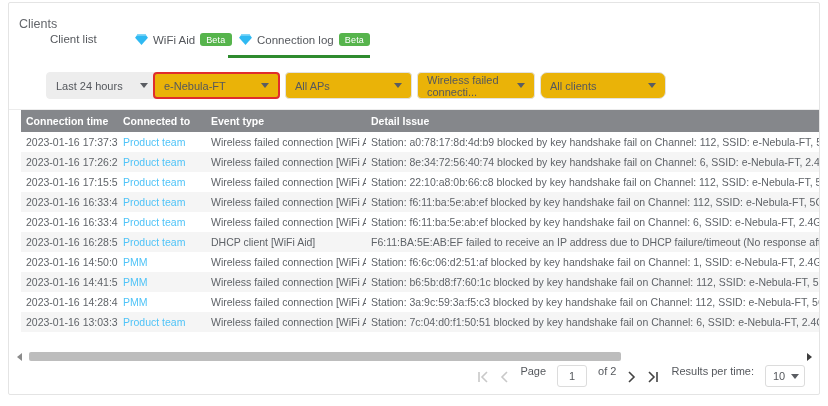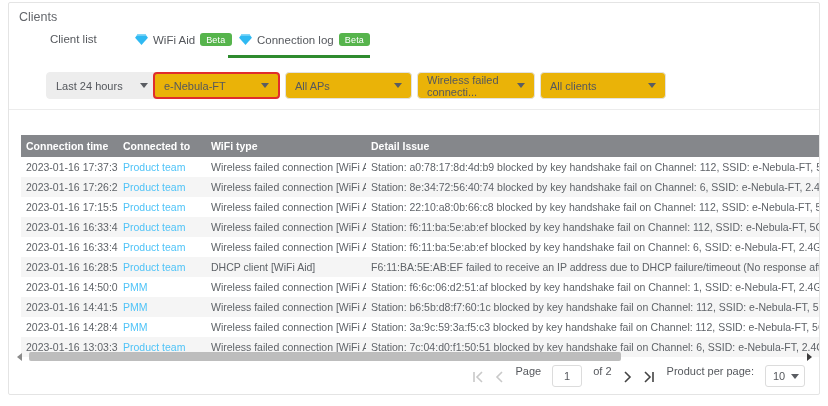--- a/index.html
+++ b/index.html
@@ -12,41 +12,41 @@
   }
   *{margin:0;padding:0;box-sizing:border-box;}
   body{
     width:828px;height:406px;position:relative;background:#fff;
     font-family:"Liberation Sans", sans-serif;color:#5f6368;overflow:hidden;
   }
   .card{
     position:absolute;left:8px;top:2px;width:812px;height:393px;
     background:#fff;border:1px solid #e4e4e4;border-radius:2px;overflow:hidden;
   }
-  .page-title{position:absolute;left:10px;top:7px;font-size:12.5px;color:#63666b;}
+  .page-title{position:absolute;left:10px;top:14px;font-size:12.5px;color:#63666b;}
   .tabs{position:absolute;left:4px;top:26px;width:100%;height:30px;}
   .tab{position:absolute;top:4px;display:flex;align-items:center;gap:5px;font-size:11.5px;color:#55585d;cursor:pointer;}
   .tab-client-list{left:37px;}
   .tab-wifi-aid{left:122px;}
   .tab-connection-log{left:226px;}
   .beta{background:var(--accent-green);color:#fff;font-size:9px;padding:2px 6px 1px;border-radius:3px;letter-spacing:.2px;}
   .tab-underline{position:absolute;left:219px;top:52px;width:142px;height:3px;background:var(--tab-underline);}
   .filters{position:absolute;left:0;top:69px;width:100%;height:28px;}
   .pill{
     position:absolute;top:0;height:27px;border:1px solid #e2e2e2;border-radius:4px;background:#eab308;
     display:flex;align-items:center;justify-content:space-between;padding:0 9px;font-size:11px;color:#55585d;cursor:pointer;
   }
   .pill-time{left:37px;width:112px;background:#ededed;border-color:#ededed;}
   .pill-network{left:144px;width:127px;border:2px solid var(--highlight-red);}
   .pill-ap{left:276px;width:127px;gap:43px;}
   .pill-event{left:408px;width:118px;}
-  .pill-clients{left:531px;width:126px;}
+  .pill-clients{left:531px;width:126px;border-radius:7px;}
   .caret{width:0;height:0;border-left:4px solid transparent;border-right:4px solid transparent;border-top:5px solid #5a5d62;margin-left:6px;flex:0 0 auto;}
   .filters-divider{position:absolute;left:0;top:106px;width:100%;height:1px;background:#ececec;}
-  .log-table{position:absolute;left:12px;top:132px;right:0;overflow:hidden;}
+  .log-table{position:absolute;left:12px;top:107px;right:0;overflow:hidden;}
   .trow{display:grid;grid-template-columns:97px 88px 160px 1100px;height:20px;line-height:20px;white-space:nowrap;font-size:10.5px;}
   .thead{background:var(--header-gray);color:#fff;height:22px;line-height:22px;font-weight:bold;font-size:10.5px;}
   .trow > div{padding-left:5px;overflow:hidden;}
   .trow.alt{background:#f5f5f5;}
   .cell-link{color:var(--link-blue);cursor:pointer;}
   .hscroll-left{position:absolute;left:8px;top:350px;width:0;height:0;border-top:4px solid transparent;border-bottom:4px solid transparent;border-right:5px solid #8b8b8b;cursor:pointer;}
   .hscroll-thumb{position:absolute;left:20px;top:349px;width:592px;height:9px;background:#bdbdbd;border-radius:2px;cursor:pointer;}
   .hscroll-right{position:absolute;right:7px;top:350px;width:0;height:0;border-top:4px solid transparent;border-bottom:4px solid transparent;border-left:5px solid #3c3c3c;cursor:pointer;}
   .pagination{position:absolute;right:14px;top:362px;height:24px;display:flex;gap:11px;font-size:11px;color:#55585d;}
   .pg-icon{display:flex;align-items:center;cursor:pointer;}
@@ -110,21 +110,21 @@
       <span>All clients</span>
       <span class="caret"></span>
     </div>
   </div>
   <div class="filters-divider"></div>
 
   <div class="log-table">
     <div class="trow thead">
       <div>Connection time</div>
       <div>Connected to</div>
-      <div>WiFi type</div>
+      <div>Event type</div>
       <div>Detail Issue</div>
     </div>
     <div>
         <div class="trow">
       <div>2023-01-16 17:37:32</div>
       <div><span class="cell-link">Product team</span></div>
       <div>Wireless failed connection [WiFi Aid]</div>
       <div>Station: a0:78:17:8d:4d:b9 blocked by key handshake fail on Channel: 112, SSID: e-Nebula-FT, 5GHz, Signal: -88dBm</div>
     </div>
         <div class="trow alt">
@@ -205,20 +205,20 @@
     <span class="pg-icon">
       <svg width="9" height="12" viewBox="0 0 9 12">
           <path d="M2 1l5 5-5 5" stroke="#444" stroke-width="1.6" fill="none"></path>
         </svg>
     </span>
     <span class="pg-icon">
       <svg width="13" height="12" viewBox="0 0 13 12">
           <path d="M2 1l5 5-5 5M10 1v10" stroke="#444" stroke-width="1.6" fill="none"></path>
         </svg>
     </span>
-    <span>Product per page:</span>
+    <span>Results per time:</span>
     <div class="pg-size">
       <span>10</span>
       <span class="caret"></span>
     </div>
   </div>
 
 </div>
 
 </body></html>

